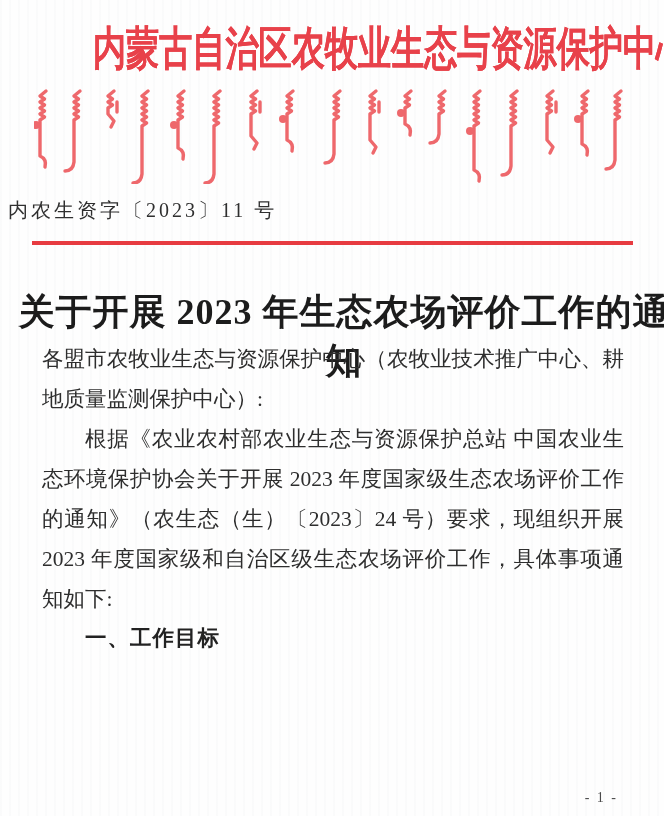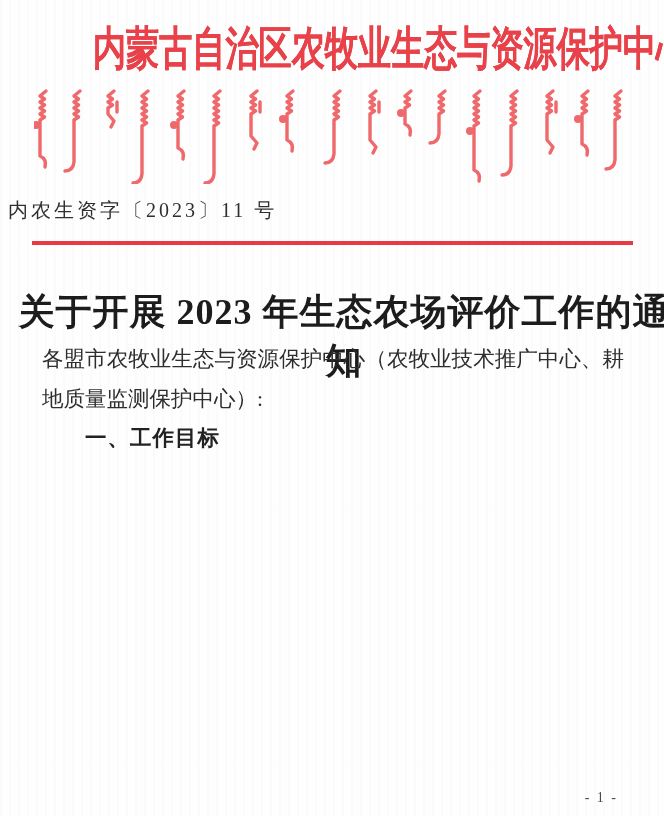--- a/index.html
+++ b/index.html
@@ -97,18 +97,19 @@
     </svg>
 
   <div class="doc-number">内农生资字〔2023〕11 号</div>
 
   <div class="red-rule"></div>
 
   <h1 class="doc-title">关于开展 2023 年生态农场评价工作的通知</h1>
 
   <div class="body-text">
     <p class="no-indent">各盟市农牧业生态与资源保护中心（农牧业技术推广中心、耕地质量监测保护中心）:</p>
+    <p>根据《农业农村部农业生态与资源保护总站 中国农业生态环境保护协会关于开展 2023 年度国家级生态农场评价工作的通知》（农生态（生）〔2023〕24 号）要求，现组织开展 2023 年度国家级和自治区级生态农场评价工作，具体事项通知如下:</p>
     <p class="section-heading">一、工作目标</p>
   </div>
 
   <div class="page-number">- 1 -</div>
 
 </div>
 
 </body></html>

